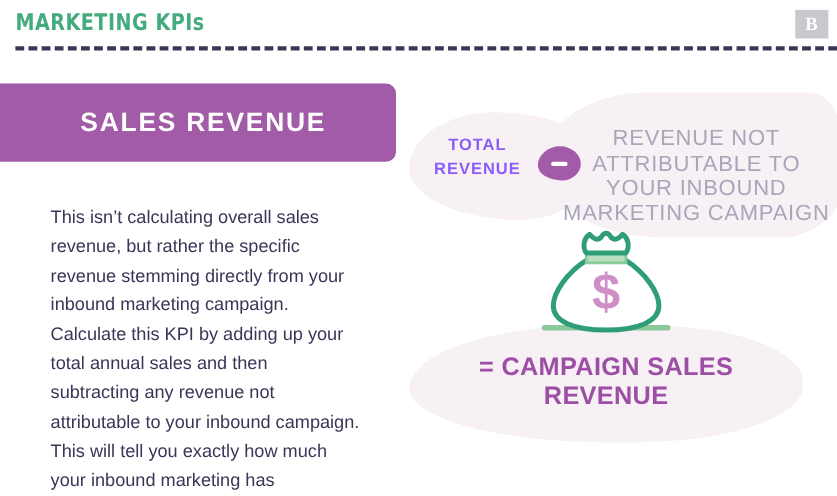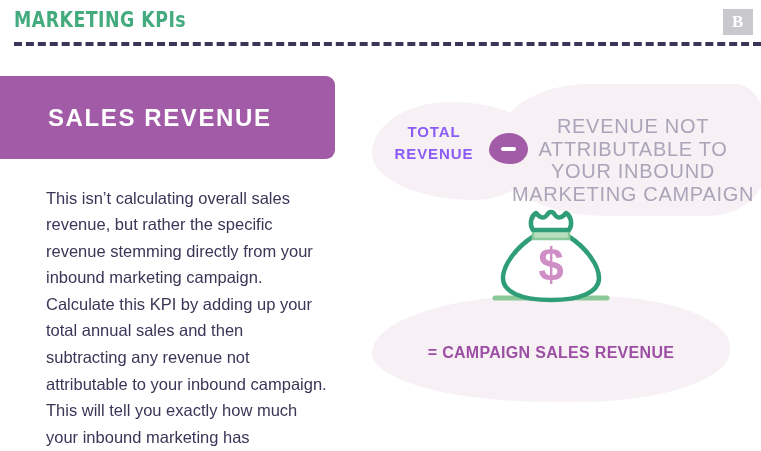--- a/index.html
+++ b/index.html
@@ -63,25 +63,26 @@
     height: 0;
     border-top: 4px dashed #3c3557;
   }
 
   
   .kpi-banner {
     position: absolute;
     left: 0px;
     top: 76px;
     width: 335px;
-    height: 83px;
+    height: 71px;
     background: #a25ba6;
     border-radius: 0 9px 9px 0;
     display: flex;
     align-items: center;
+    padding-left: 25px;
   }
   .kpi-banner-label {
     color: #ffffff;
     font-size: 24px;
     font-weight: bold;
     letter-spacing: 1.6px;
     margin-left: 48px;
   }
 
   .body-copy {
@@ -171,25 +172,24 @@
     border-radius: 2px;
   }
 
   .label-result {
     position: absolute;
     left: 395px;
     top: 320px;
     width: 312px;
     text-align: center;
     color: #9c4fa4;
-    font-size: 16px;
+    font-size: 23px;
     font-weight: bold;
     letter-spacing: 0.3px;
     line-height: 26px;
-    margin-top: 20px;
   }
 
   
   .moneybag {
     position: absolute;
     left: 489px;
     top: 206px;
     width: 124px;
     height: 104px;
   }

